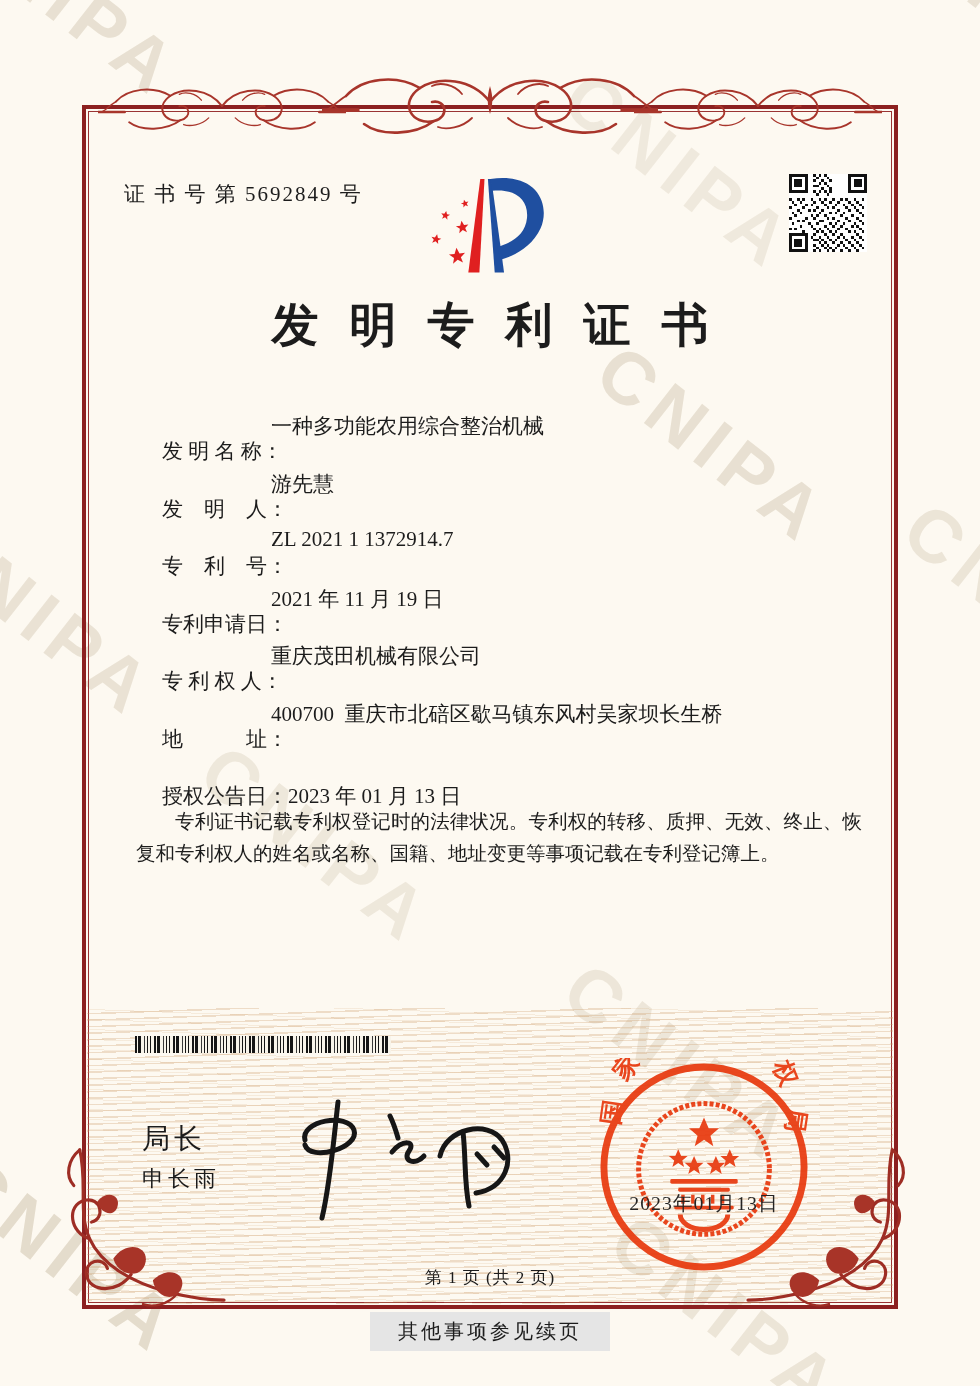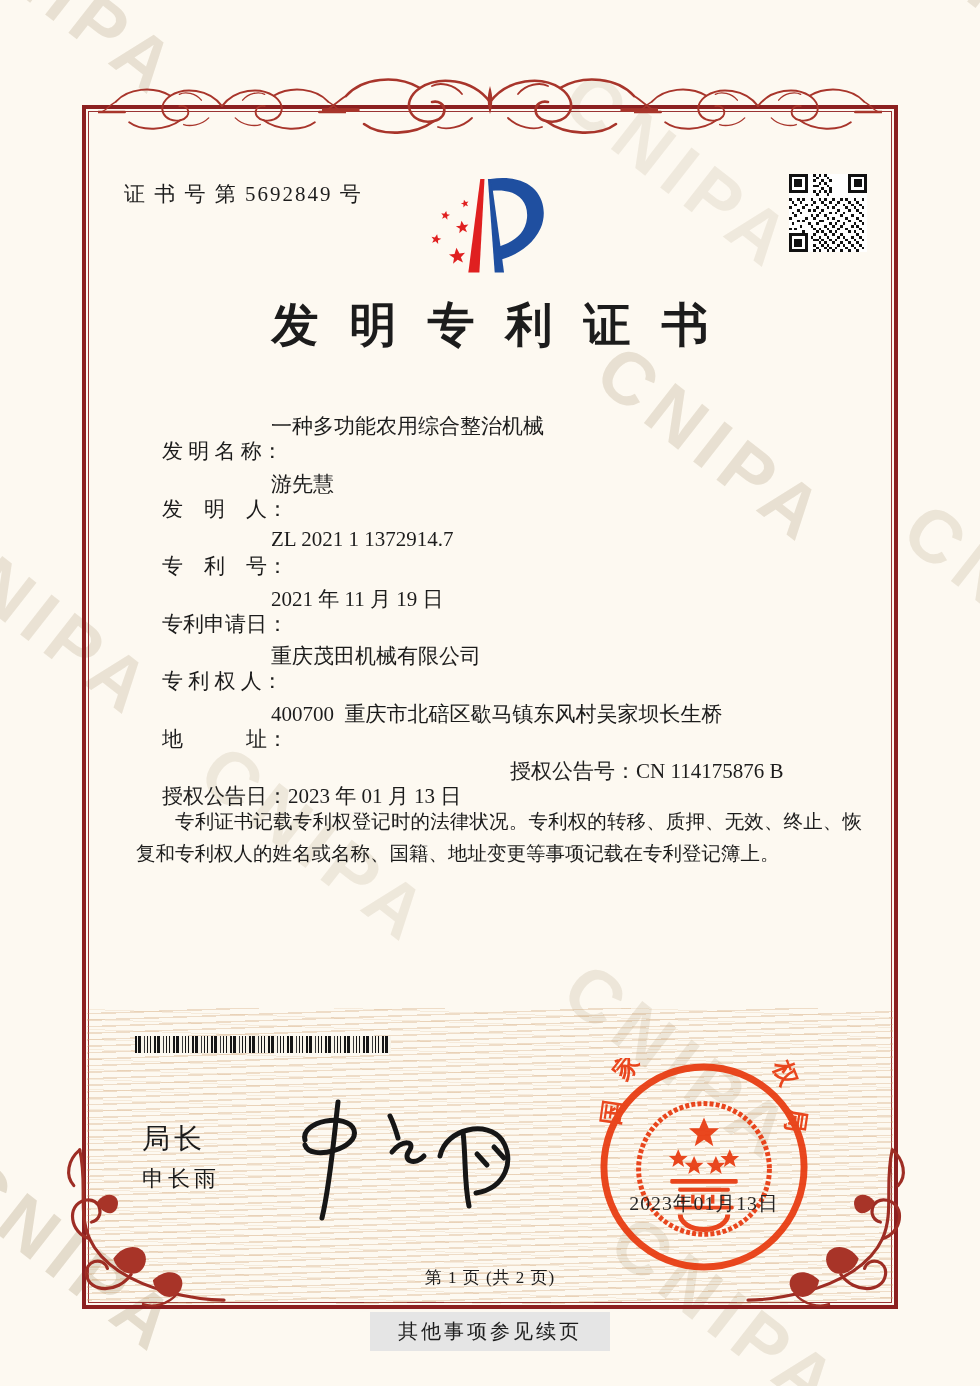--- a/index.html
+++ b/index.html
@@ -198,21 +198,20 @@
     <span class="lab">专 利 权 人：</span>
     <span class="val">重庆茂田机械有限公司</span>
   </div>
   <div class="row" style="top:700px">
     <span class="lab">地　　　址：</span>
     <span class="val">400700  重庆市北碚区歇马镇东风村吴家坝长生桥</span>
   </div>
 
   <div class="grant">
     <span>授权公告日：</span><span>2023 年 01 月 13 日</span>
-    <span class="g2"><span>授权公告号：</span><span>CN 114175876 B</span></span>
   </div>
 
   <div class="paras">
     <p>专利证书记载专利权登记时的法律状况。专利权的转移、质押、无效、终止、恢复和专利权人的姓名或名称、国籍、地址变更等事项记载在专利登记簿上。</p>
   </div>
 
   <div class="barcode"></div>
 
   <div class="sig-post">局长</div>
   <div class="sig-name">申长雨</div>

